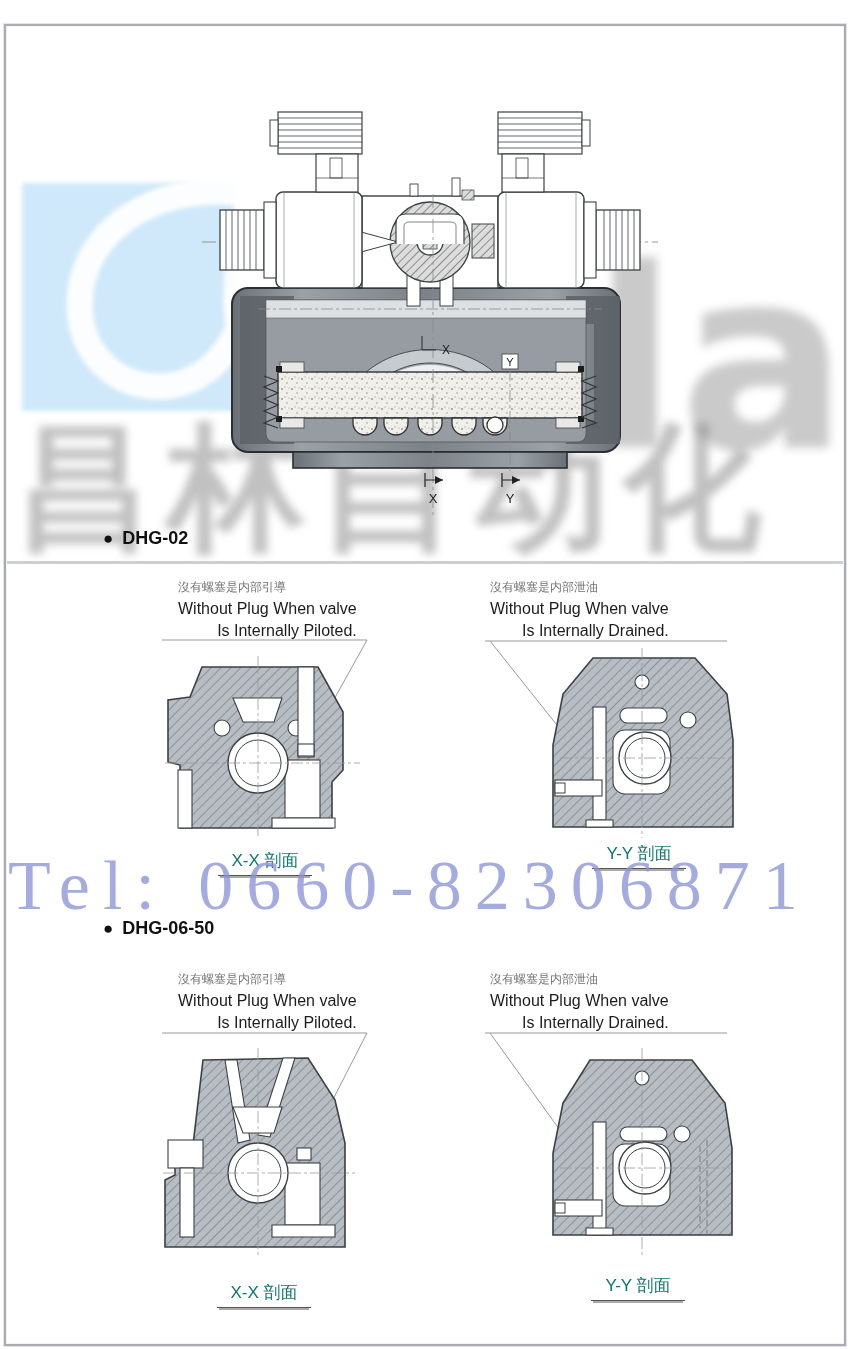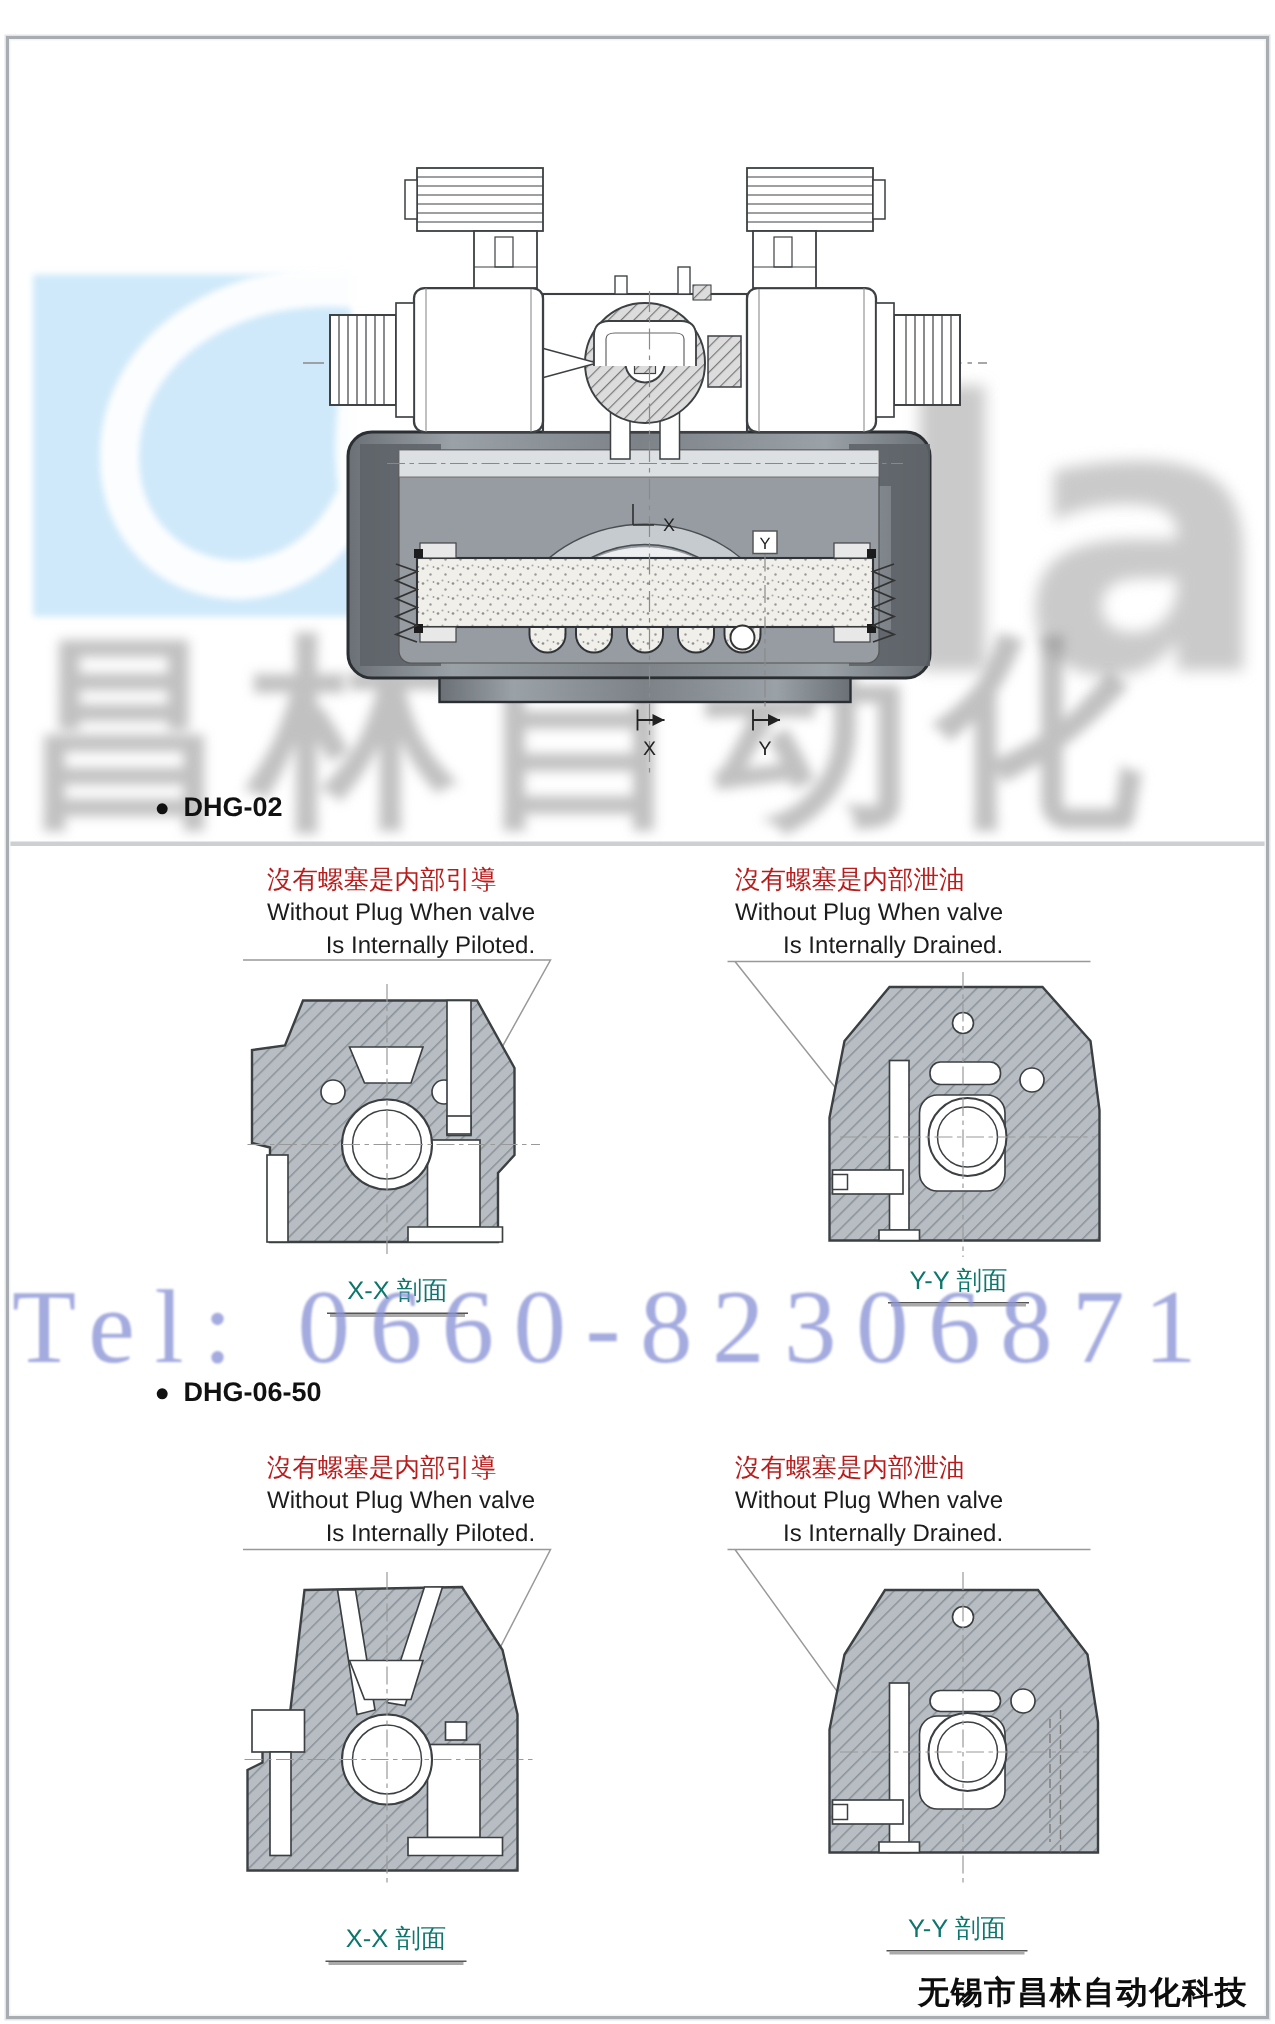--- a/index.html
+++ b/index.html
@@ -24,21 +24,21 @@
   #wm-fax{left:6px;top:958px;}
   
   #divider{left:6px;top:561px;width:838px;height:3px;background:#cdd0d3;z-index:2;}
   
   .model-row{z-index:3;font-size:18px;font-weight:bold;color:#111;display:flex;align-items:center;gap:9px;}
   .model-row .dot{font-size:17px;line-height:1;}
   #model-1{left:103px;top:528px;}
   #model-2{left:103px;top:918px;}
   
   .note{z-index:3;line-height:22px;}
-  .note .zh{font-size:17px;color:#b91c1c;}
+  .note .zh{font-size:12px;color:#737373;}
   .note .en{font-size:16px;color:#1c1c1c;text-align:right;}
   #note-1-left{left:178px;top:576px;}
   #note-1-right{left:490px;top:576px;}
   #note-2-left{left:178px;top:968px;}
   #note-2-right{left:490px;top:968px;}
   
   .caption{z-index:3;font-size:17px;color:#0f766e;text-align:center;padding:0 4px 3px 4px;
            border-bottom:1px solid #555;box-shadow:0 4px 0 -2px #aaa;}
   #cap-1-xx{left:218px;top:849px;width:86px;}
   #cap-1-yy{left:592px;top:842px;width:86px;}
@@ -312,16 +312,15 @@
       <path d="M287,112 V207 M280,118 V200" stroke="#777" stroke-width="0.9" stroke-dasharray="6 4"></path>
       <path d="M222,20 V230 M140,140 H310" stroke="#999" stroke-width="0.8" stroke-dasharray="12 3 3 3"></path>
     </g>
   </svg>
 
   <div class="abs caption" id="cap-2-xx">X-X 剖面</div>
   <div class="abs caption" id="cap-2-yy">Y-Y 剖面</div>
 
   <div class="abs wm-blue-text" id="wm-tel">Tel: 0660-82306871</div>
 
-  <div class="abs" id="footer">无锡市昌林自动化科技</div>
 
   <div class="abs" id="frame"></div>
 </div>
 
 </body></html>

